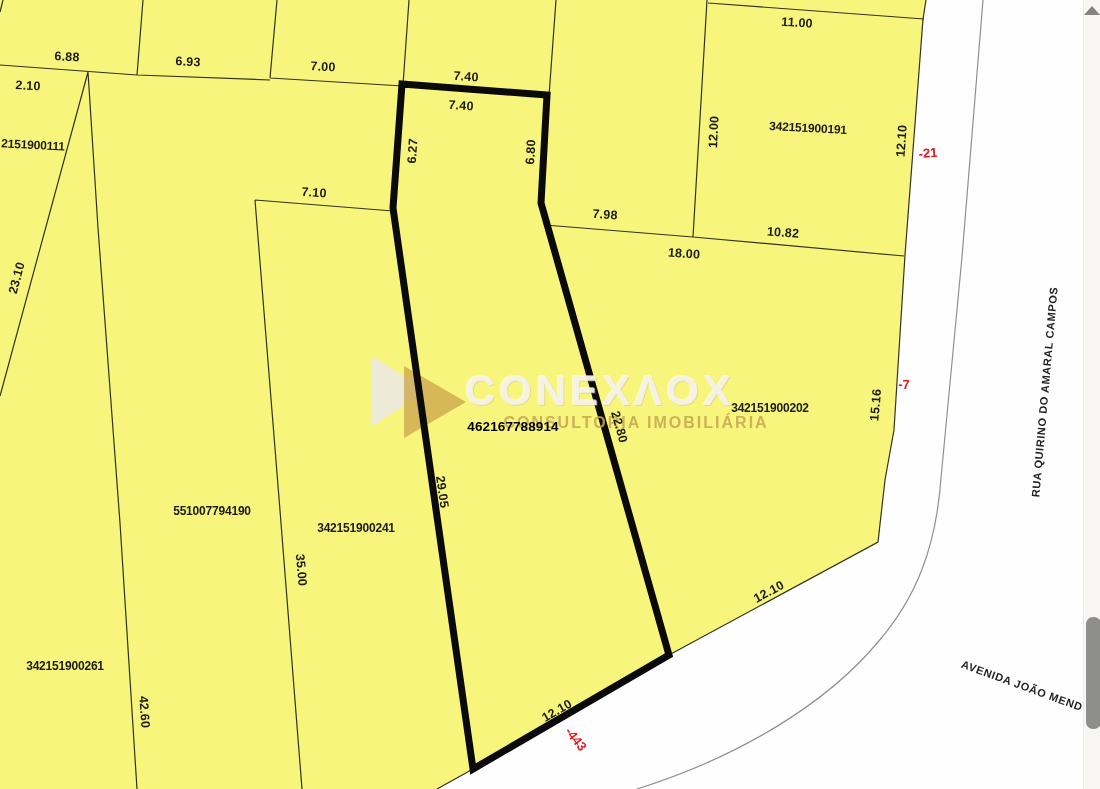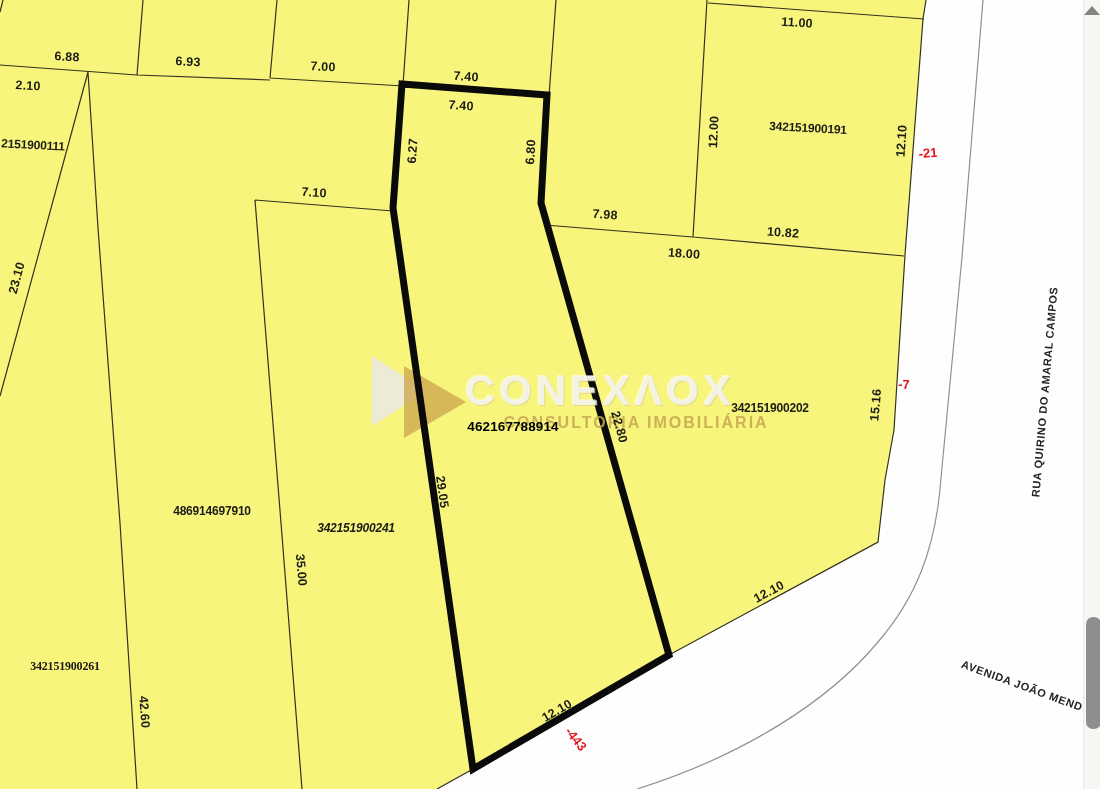--- a/index.html
+++ b/index.html
@@ -116,25 +116,25 @@
       <div class="label dim" style="left: 605px; top: 215px; --r: 4deg;">7.98</div>
       <div class="label dim" style="left: 783px; top: 233px; --r: 4deg;">10.82</div>
       <div class="label dim" style="left: 684px; top: 254px; --r: 4deg;">18.00</div>
       <div class="label dim" style="left: 17px; top: 278px; --r: -75deg;">23.10</div>
       <div class="label id" style="left: 770px; top: 408px; --r: 0deg;">342151900202</div>
       <div class="label dim" style="left: 876px; top: 405px; --r: -85deg;">15.16</div>
       <div class="label ref" style="left: 904px; top: 384px; --r: 0deg;">-7</div>
       <div class="label id-strong" style="left: 513px; top: 427px; --r: 0deg;">462167788914</div>
       <div class="label dim" style="left: 619px; top: 427px; --r: 74deg;">22.80</div>
       <div class="label dim" style="left: 442px; top: 492px; --r: 82deg;">29.05</div>
-      <div class="label id" style="left: 212px; top: 511px; --r: 0deg;">486914697910</div>
-      <div class="label id" style="left: 356px; top: 528px; font-style: italic; --r: 0deg;">342151900241</div>
+      <div class="label id" style="left: 212px; top: 511px; --r: 0deg;">551007794190</div>
+      <div class="label id" style="left: 356px; top: 528px; --r: 0deg;">342151900241</div>
       <div class="label dim" style="left: 301px; top: 570px; --r: 85deg;">35.00</div>
       <div class="label dim" style="left: 769px; top: 592px; --r: -28deg;">12.10</div>
-      <div class="label id" style="left: 65px; top: 666px; font-family: Liberation Serif, serif; --r: 0deg;">342151900261</div>
+      <div class="label id" style="left: 65px; top: 666px; --r: 0deg;">342151900261</div>
       <div class="label dim" style="left: 144px; top: 712px; --r: 86deg;">42.60</div>
       <div class="label dim" style="left: 557px; top: 711px; --r: -30deg;">12.10</div>
       <div class="label ref" style="left: 576px; top: 739px; --r: 52deg;">-443</div>
       <div class="label street" style="left: 1045px; top: 392px; --r: -85deg;">RUA QUIRINO DO AMARAL CAMPOS</div>
       <div class="label street" style="left: 1022px; top: 686px; --r: 20deg;">AVENIDA JOÃO MEND</div>
     </div>
 
   <div class="scrollbar">
     <div class="sb-arrow"></div>
     <div class="sb-thumb"></div>

